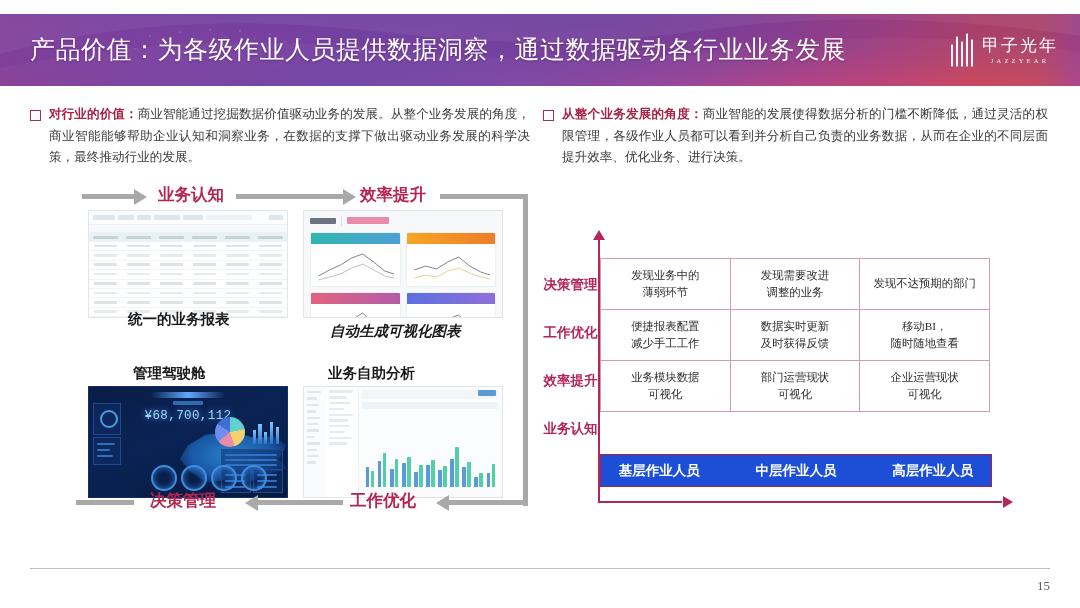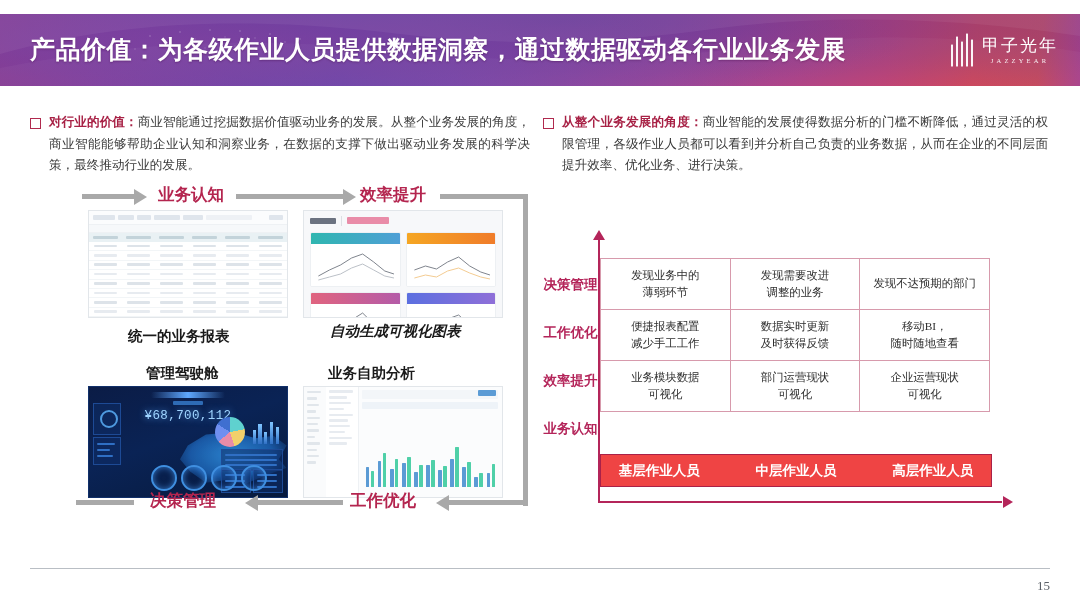--- a/index.html
+++ b/index.html
@@ -21,40 +21,40 @@
         #8a3a8e 0%, #7e3c9c 10%, #6f3fa6 22%, #6a44ad 32%,
         #7a47ad 42%, #8e45a2 52%, #a64396 62%, #bc3f83 72%,
         #c93f6e 82%, #cf4356 90%, #c3455a 96%, #a8408a 100%);
     overflow:hidden;
   }
   .banner .wave{
     position:absolute;left:0;top:0;width:1080px;height:72px;opacity:.55;
   }
   .banner-title{
     position:absolute;left:30px;top:50%;transform:translateY(-52%);
-    color:#fff;font-size:25px;font-weight:bold;letter-spacing:.5px;
+    color:#fff;font-size:25px;font-weight:normal;letter-spacing:.5px;
     font-family:"Liberation Serif","DejaVu Serif",serif;
     text-shadow:0 1px 2px rgba(60,0,60,.35);white-space:nowrap;
   }
   .logo-wrap{position:absolute;right:22px;top:50%;transform:translateY(-50%);
      display:flex;align-items:center;gap:9px;}
   .logo-bars{display:flex;align-items:flex-end;gap:2.6px;height:33px;}
   .logo-bars i{display:block;width:2.4px;background:#fff;border-radius:.5px;opacity:.95;}
   .logo-bars i:nth-child(1){height:22px;}
   .logo-bars i:nth-child(2){height:30px;}
   .logo-bars i:nth-child(3){height:25px;}
   .logo-bars i:nth-child(4){height:33px;}
   .logo-bars i:nth-child(5){height:27px;}
   .logo-txt{display:flex;flex-direction:column;align-items:center;line-height:1;}
   .logo-cn{color:#fff;font-size:17px;letter-spacing:2px;font-weight:500;}
   .logo-en{color:#fff;font-size:6.5px;letter-spacing:3.2px;margin-top:4px;opacity:.92;
            font-family:"Liberation Serif",serif;}
 
   
-  .bullets{position:absolute;left:0;top:112px;width:933px;height:70px;}
+  .bullets{position:absolute;left:0;top:104px;width:933px;height:70px;}
   .bullet{position:absolute;display:flex;gap:8px;}
   .bullet.left{left:30px;top:0;width:500px;}
   .bullet.right{left:543px;top:0;width:505px;}
   .sq{flex:0 0 auto;width:9px;height:9px;border:1.6px solid #b02a4e;margin-top:6px;}
   .ptxt{font-size:12.6px;line-height:1.72;color:#3a3a3a;text-align:justify;
         font-family:"Liberation Serif","DejaVu Serif",serif;}
   .ptxt b{color:#a82246;font-weight:bold;}
 
   
   .cycle{position:absolute;left:88px;top:182px;width:452px;height:352px;}
@@ -137,21 +137,21 @@
   .axis-h-head{position:absolute;right:0;bottom:2px;width:0;height:0;
      border-top:6px solid transparent;border-bottom:6px solid transparent;border-left:10px solid #b4255a;}
   .mx-table{position:absolute;left:57px;top:28px;width:390px;border-collapse:collapse;
      table-layout:fixed;}
   .mx-table td{border:1px solid #d79aac;text-align:center;vertical-align:middle;
      font-size:11.4px;line-height:1.5;color:#2e2e2e;height:48px;padding:1px 3px;
      font-family:"Liberation Serif","DejaVu Serif",serif;}
   .mx-rowlabel{position:absolute;left:0;width:55px;text-align:center;color:#b4255a;
      font-weight:bold;font-size:13.5px;white-space:nowrap;
      font-family:"Liberation Serif","DejaVu Serif",serif;}
-  .mx-foot{position:absolute;left:57px;width:390px;height:31px;background:#ef4444;
+  .mx-foot{position:absolute;left:57px;width:390px;height:31px;background:#1d4ed8;
      display:flex;border:1px solid #aa2148;gap:20px;}
   .mx-foot div{flex:1;display:flex;align-items:center;justify-content:center;color:#fff;
      font-size:13.5px;font-weight:bold;font-family:"Liberation Serif","DejaVu Serif",serif;}
 
   
   .foot-line{position:absolute;left:30px;top:568px;width:1020px;height:1px;background:#b9bec4;}
   .page-no{position:absolute;right:30px;top:578px;font-size:13px;color:#5a5f66;
      font-family:"Liberation Serif","DejaVu Serif",serif;}
 </style>
 </head>
@@ -309,21 +309,21 @@
         </div>
       <div class="rep-row alt">
           <span></span>
           <span></span>
           <span></span>
           <span></span>
           <span></span>
           <span></span>
         </div>
     </div>
-    <div class="cy-cap" style="left:40px;top:145px;">统一的业务报表</div>
+    <div class="cy-cap" style="left:40px;top:128px;">统一的业务报表</div>
 
     <div class="shot" style="left:215px;top:28px;width:198px;height:106px;background:#f7f8fa;">
       <div class="ch-top">
         <span class="ch-title"></span>
         <span style="width:1px;height:10px;background:#dcdfe4;display:block"></span>
         <span class="ch-bar"></span>
       </div>
       <div class="ch-grid">
         <div class="panel">
           <div class="ph" style="background:linear-gradient(90deg,#2fb6b0,#4f9fd6)"></div>
@@ -358,21 +358,21 @@
             <svg viewBox="0 0 96 42" preserveAspectRatio="none" style="width:100%;height:100%">
               <polyline points="8,33 20,28 32,20 44,15 56,11 68,21 80,30 90,32" fill="none" stroke="#7a7f88" stroke-width="1"></polyline>
               <polyline points="8,37 20,34 32,29 44,24 56,21 68,28 80,33 90,35" fill="none" stroke="#c0c5cd" stroke-width="1"></polyline>
             </svg>
           </div>
         </div>
       </div>
     </div>
     <div class="cy-cap" style="left:242px;top:140px;font-style:italic;">自动生成可视化图表</div>
 
-    <div class="cy-cap" style="left:45px;top:182px;margin-left:13px;">管理驾驶舱</div>
+    <div class="cy-cap" style="left:45px;top:182px;">管理驾驶舱</div>
     <div class="cockpit" style="left:0px;top:204px;width:198px;height:110px;">
       <div class="cp-title"></div>
       <div class="cp-amount-lbl"></div>
       <div class="cp-amount">¥68,700,112</div>
       <div class="cp-map"></div>
       <div class="cp-pie"></div>
       <div class="cp-bars">
         <i style="height:14px"></i>
           <i style="height:20px"></i>
           <i style="height:12px"></i>

